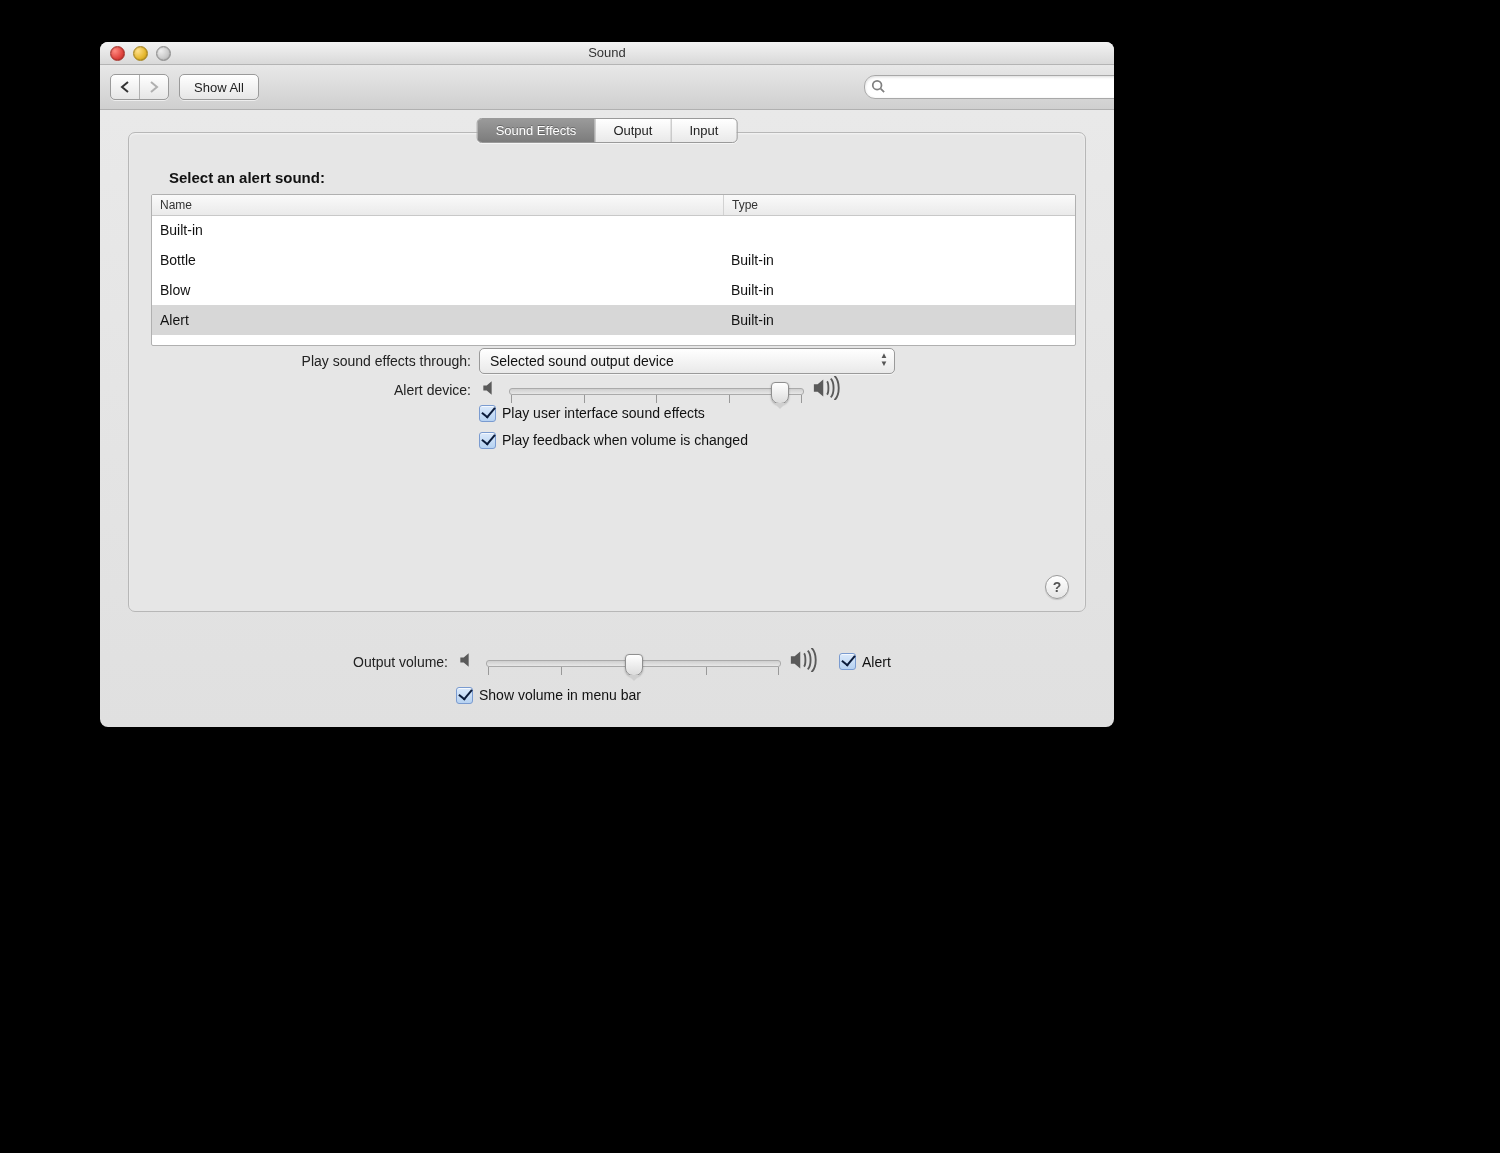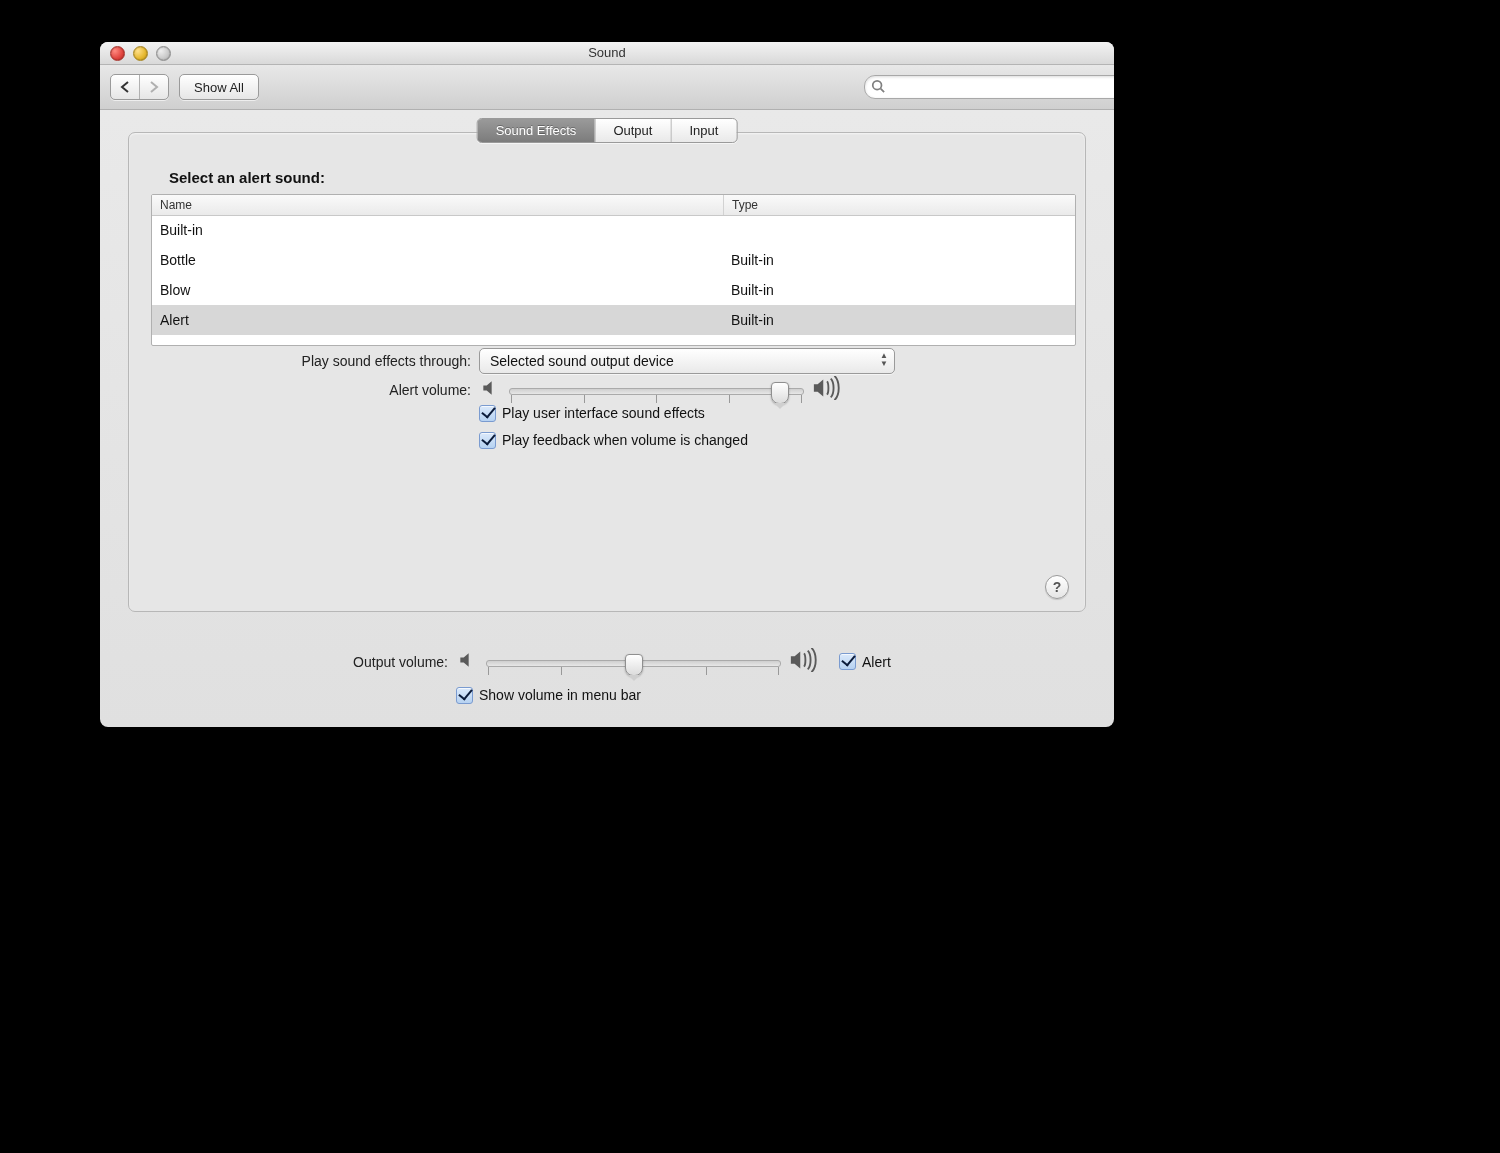--- a/index.html
+++ b/index.html
@@ -383,21 +383,21 @@
 
       <div class="formrow">
         <div class="label">Play sound effects through:</div>
         <div class="popup">
           <span>Selected sound output device</span>
           <span class="arrows">▲<span>▼</span></span>
         </div>
       </div>
 
       <div class="formrow">
-        <div class="label">Alert volume:</div>
+        <div class="label">Alert device:</div>
         <div class="slider-wrap">
           <span class="spk">
             <svg width="22" height="20" viewBox="0 0 24 24" fill="currentColor">
                 <path d="M4 9h4l6-5v16l-6-5H4z"></path>
               </svg>
           </span>
           <div class="slider">
             <div class="track"></div>
             <div class="ticks">
                 <div class="tick"></div>

